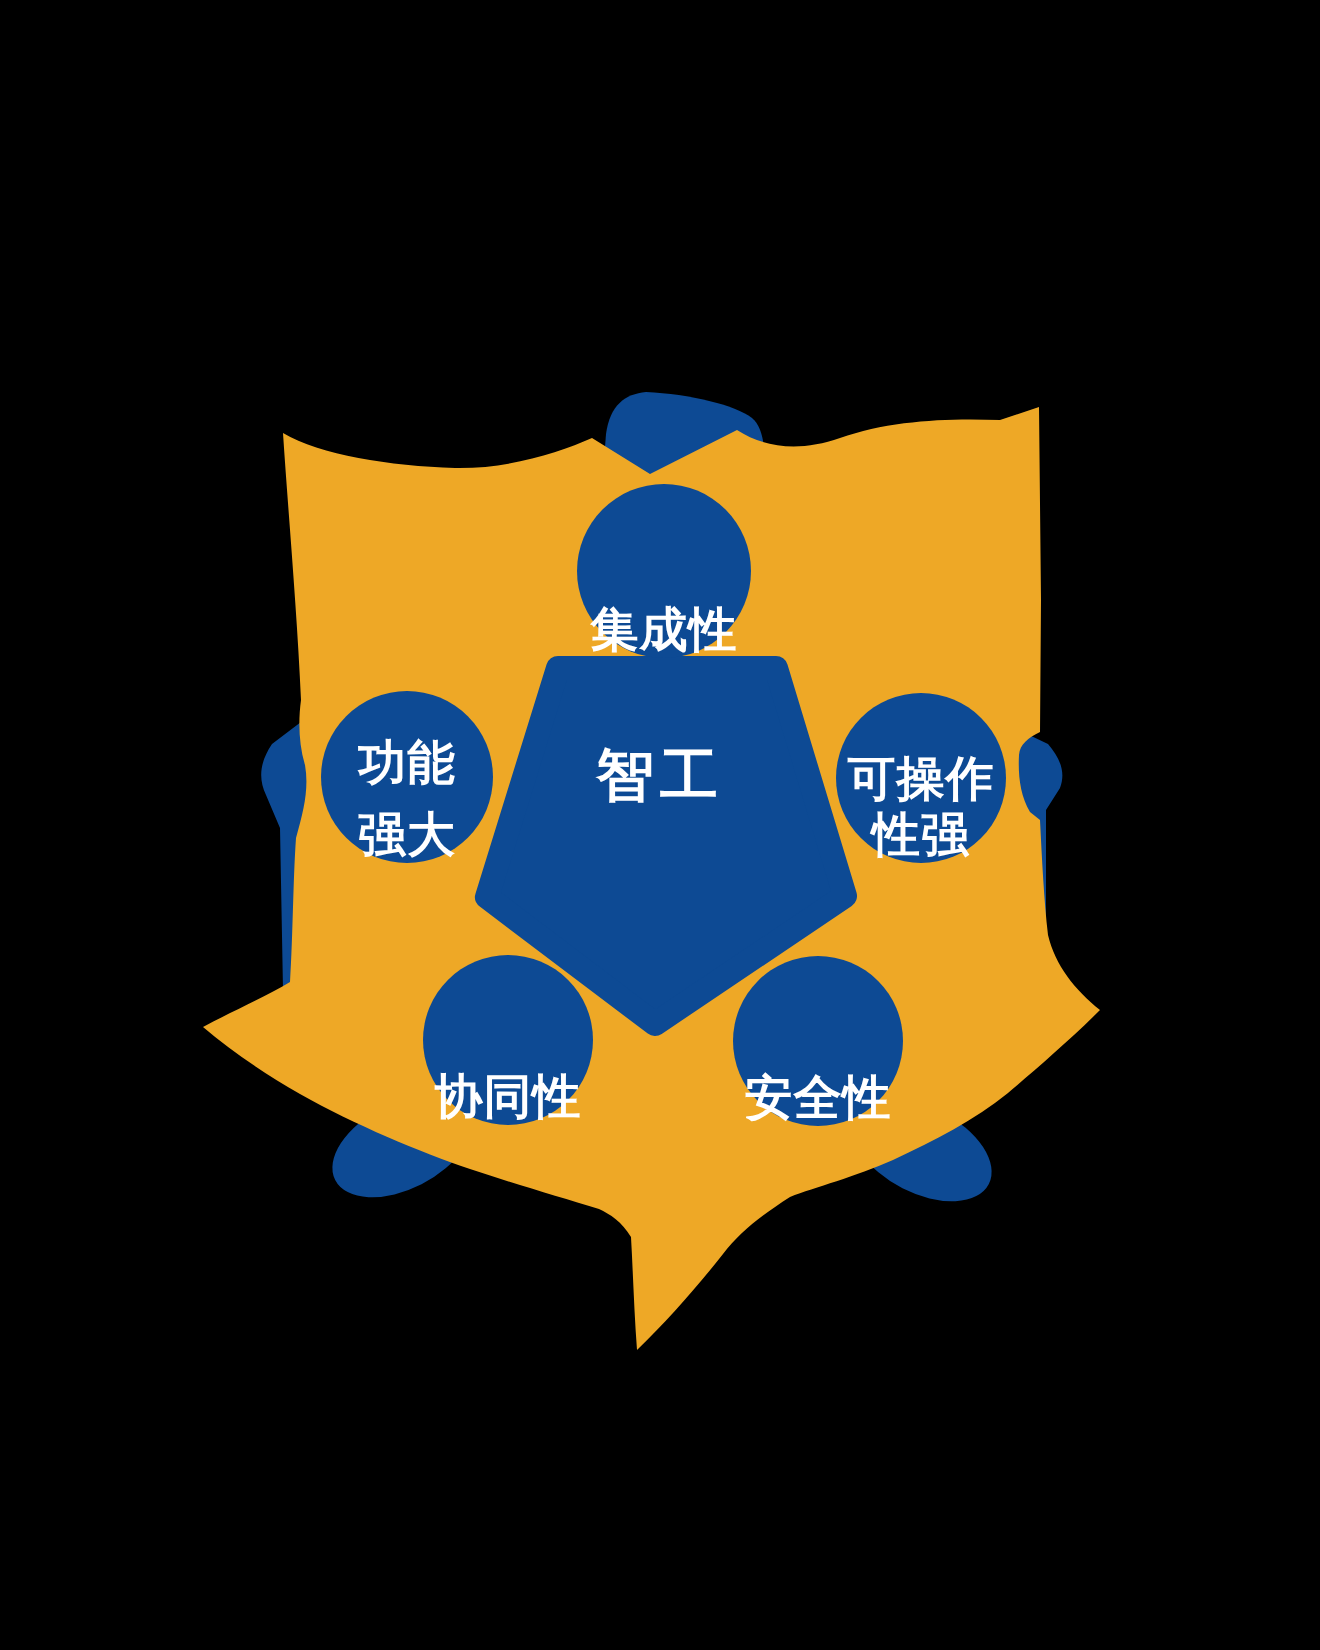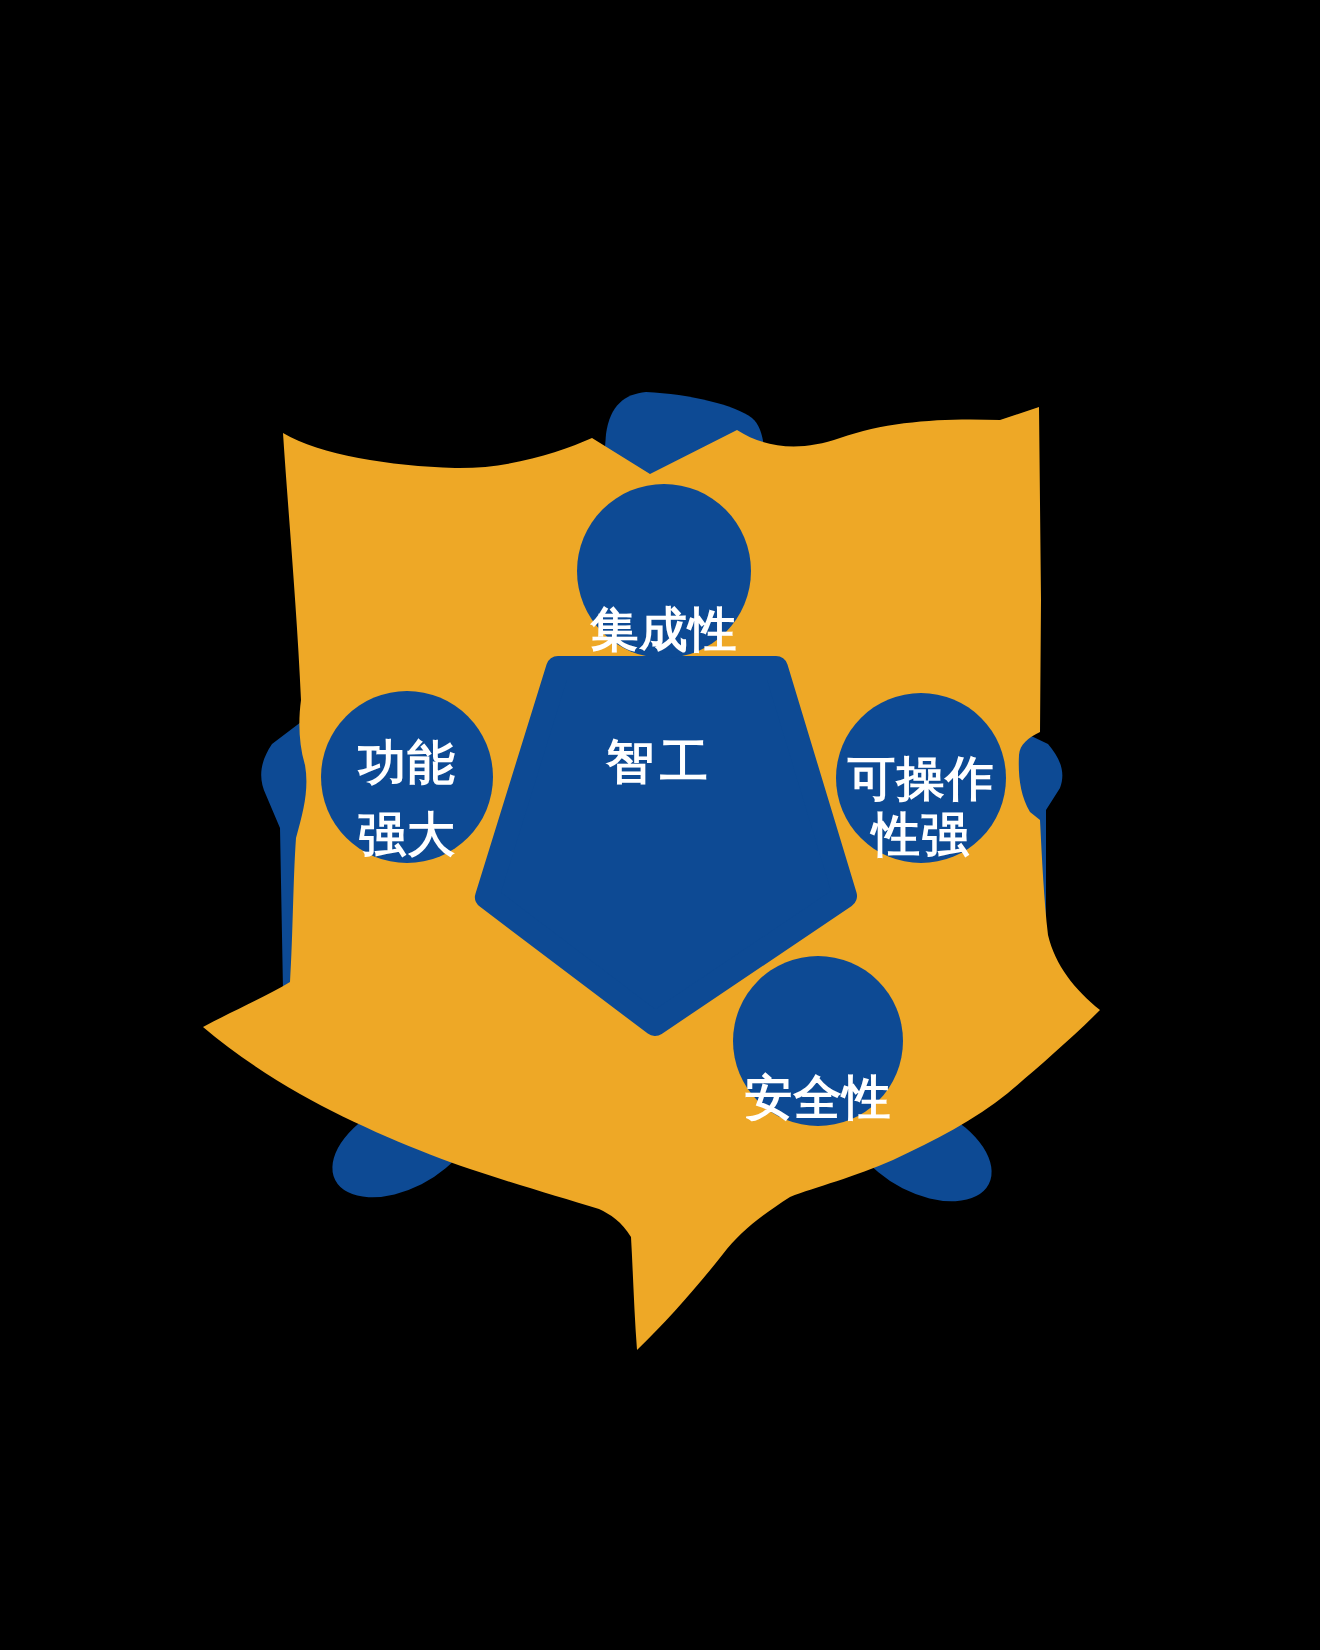--- a/index.html
+++ b/index.html
@@ -46,23 +46,24 @@
     position: absolute;
     left: 460px;
     top: 735px;
     width: 400px;
     color: #FFFFFF;
     text-align: center;
     font-weight: bold;
   }
   .center-label .cn {
     display: block;
-    font-size: 48px;
+    font-size: 58px;
     line-height: 1.1;
     letter-spacing: 6px;
+    margin-top: 9px;
   }
   .center-label .en {
     display: block;
     font-size: 62px;
     line-height: 1.15;
     letter-spacing: 2px;
   }
 </style>
 </head>
 <body>
@@ -121,20 +122,23 @@
   <div class="node node-left">
     <span>功能</span>
     <span>强大</span>
   </div>
 
   <div class="node node-right">
     <span>可操作</span>
     <span>性强</span>
   </div>
 
+  <div class="node node-bottom-left">
+    <span>协同性</span>
+  </div>
 
   <div class="node node-bottom-right">
     <span>安全性</span>
   </div>
 
   <div class="center-label">
     <span class="cn">智工</span>
   </div>
 
 </div>

